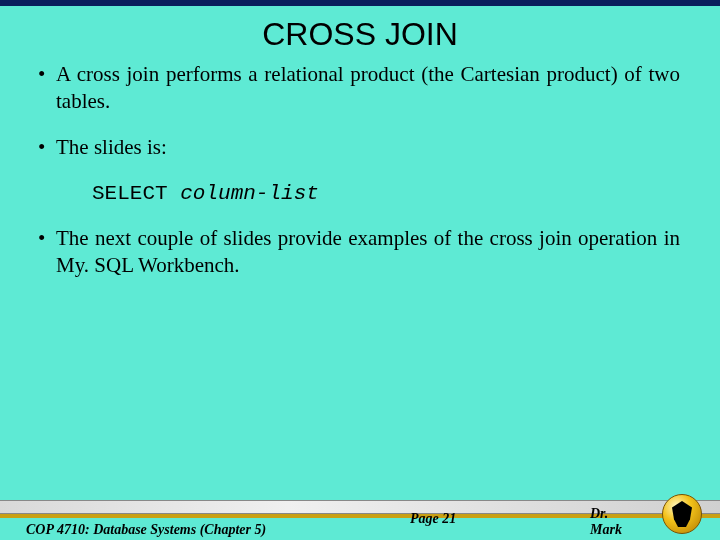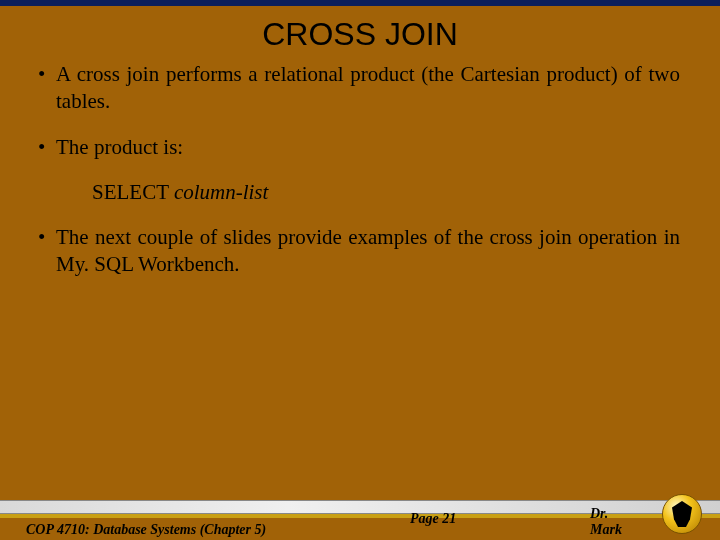--- a/index.html
+++ b/index.html
@@ -1,20 +1,20 @@
 <!DOCTYPE html>
 <html><head>
 <meta charset="utf-8">
 <style>
   * { margin: 0; padding: 0; box-sizing: border-box; }
   html, body { width: 720px; height: 540px; overflow: hidden; font-family: "Times New Roman", Times, serif; }
   .slide {
     width: 720px;
     height: 540px;
-    background: #a16207;
+    background: #5eead4;
     position: relative;
     display: flex;
     flex-direction: column;
   }
   .topbar {
     height: 6px;
     background: #0a1f5c;
     width: 100%;
   }
   .title {
@@ -47,21 +47,21 @@
     text-align: justify;
   }
   .codeblock {
     margin-left: 54px;
     margin-bottom: 18px;
     font-size: 21px;
   }
   .codeline {
     margin-bottom: 14px;
   }
-  .mono { font-family: Liberation Serif, serif; }
+  .mono { font-family: Liberation Mono, monospace; }
   .ital { font-style: italic; }
   .footer {
     position: absolute;
     left: 0; bottom: 0;
     width: 720px;
     height: 50px;
   }
   .footer-band {
     position: absolute;
     left: 0; bottom: 26px;
@@ -126,21 +126,21 @@
 
   <div class="content">
 
     <div class="bullet">
       <div class="dot">•</div>
       <div class="txt">A cross join performs a relational product (the Cartesian product) of two tables.</div>
     </div>
 
     <div class="bullet">
       <div class="dot">•</div>
-      <div class="txt">The product is:</div>
+      <div class="txt">The slides is:</div>
     </div>
 
     <div class="codeblock">
       <div class="codeline">
         <span class="mono">SELECT </span><span class="mono ital">column-list</span>
       </div>
     </div>
 
     <div class="bullet">
       <div class="dot">•</div>

